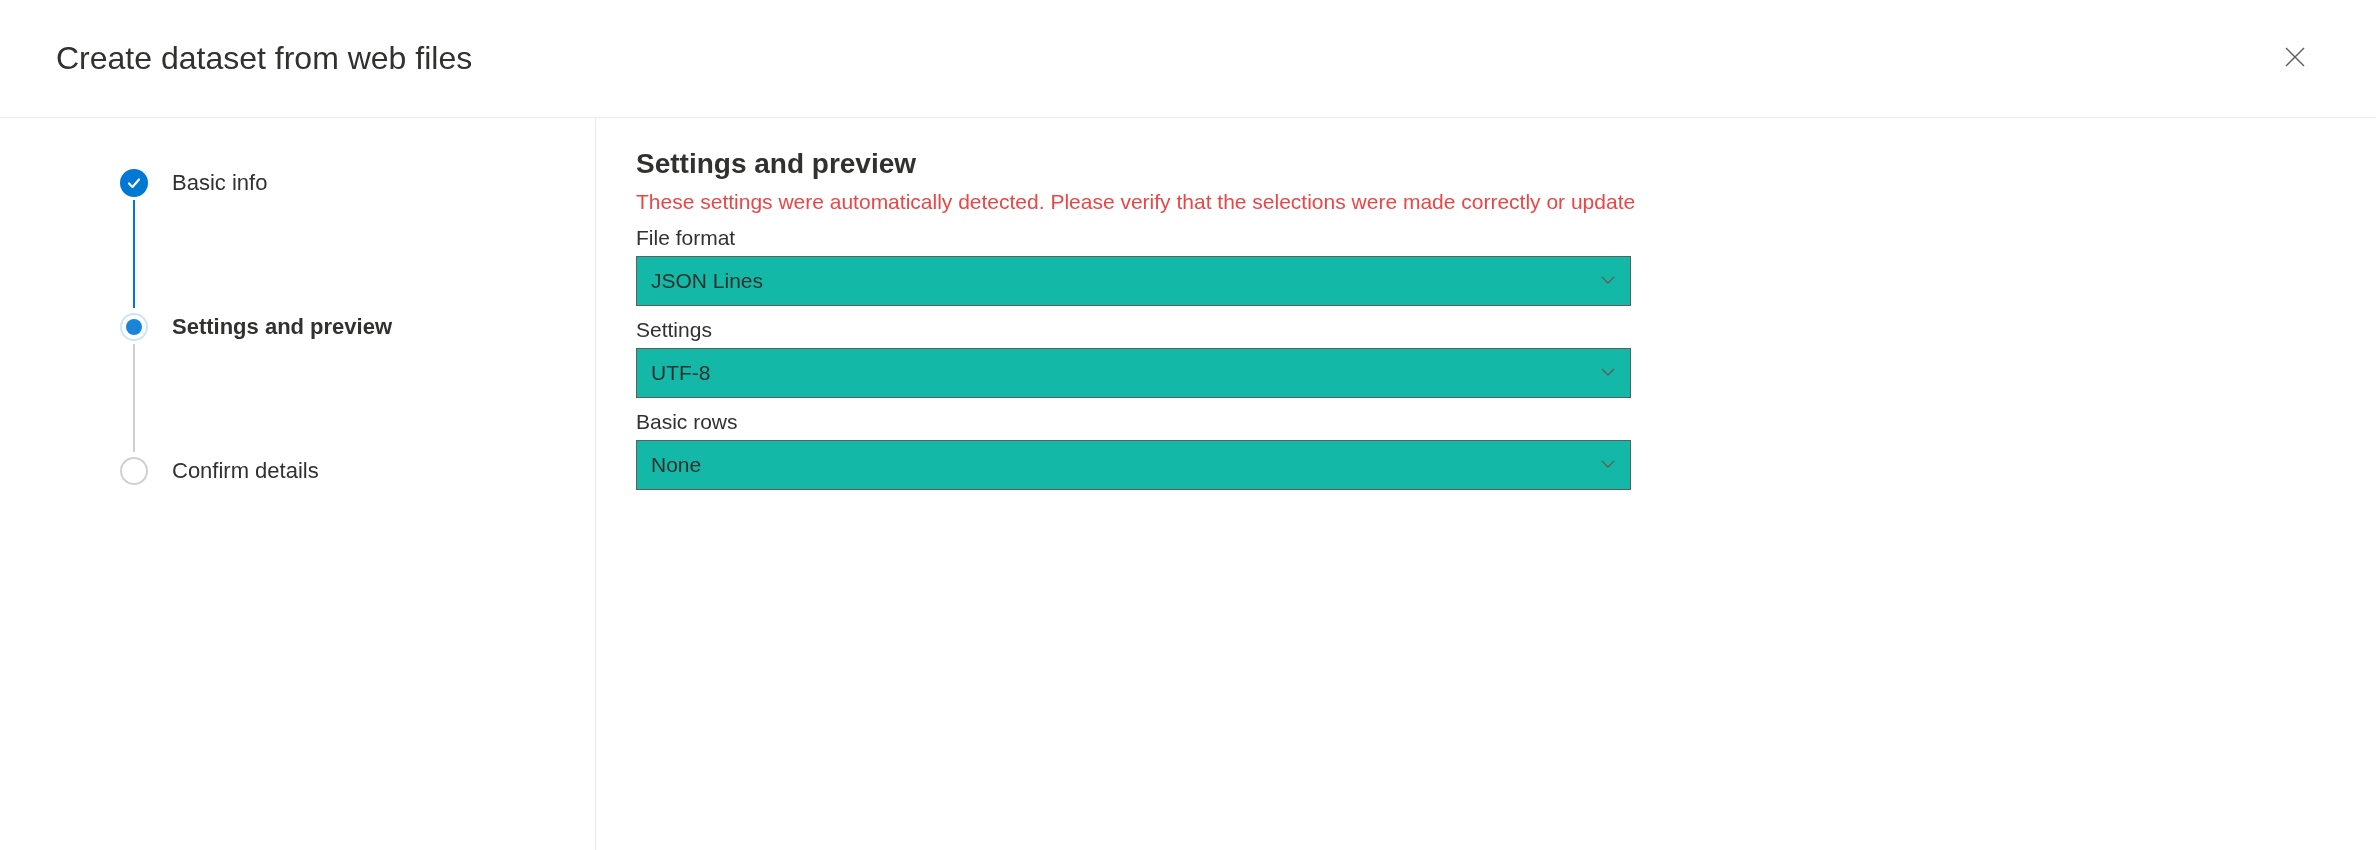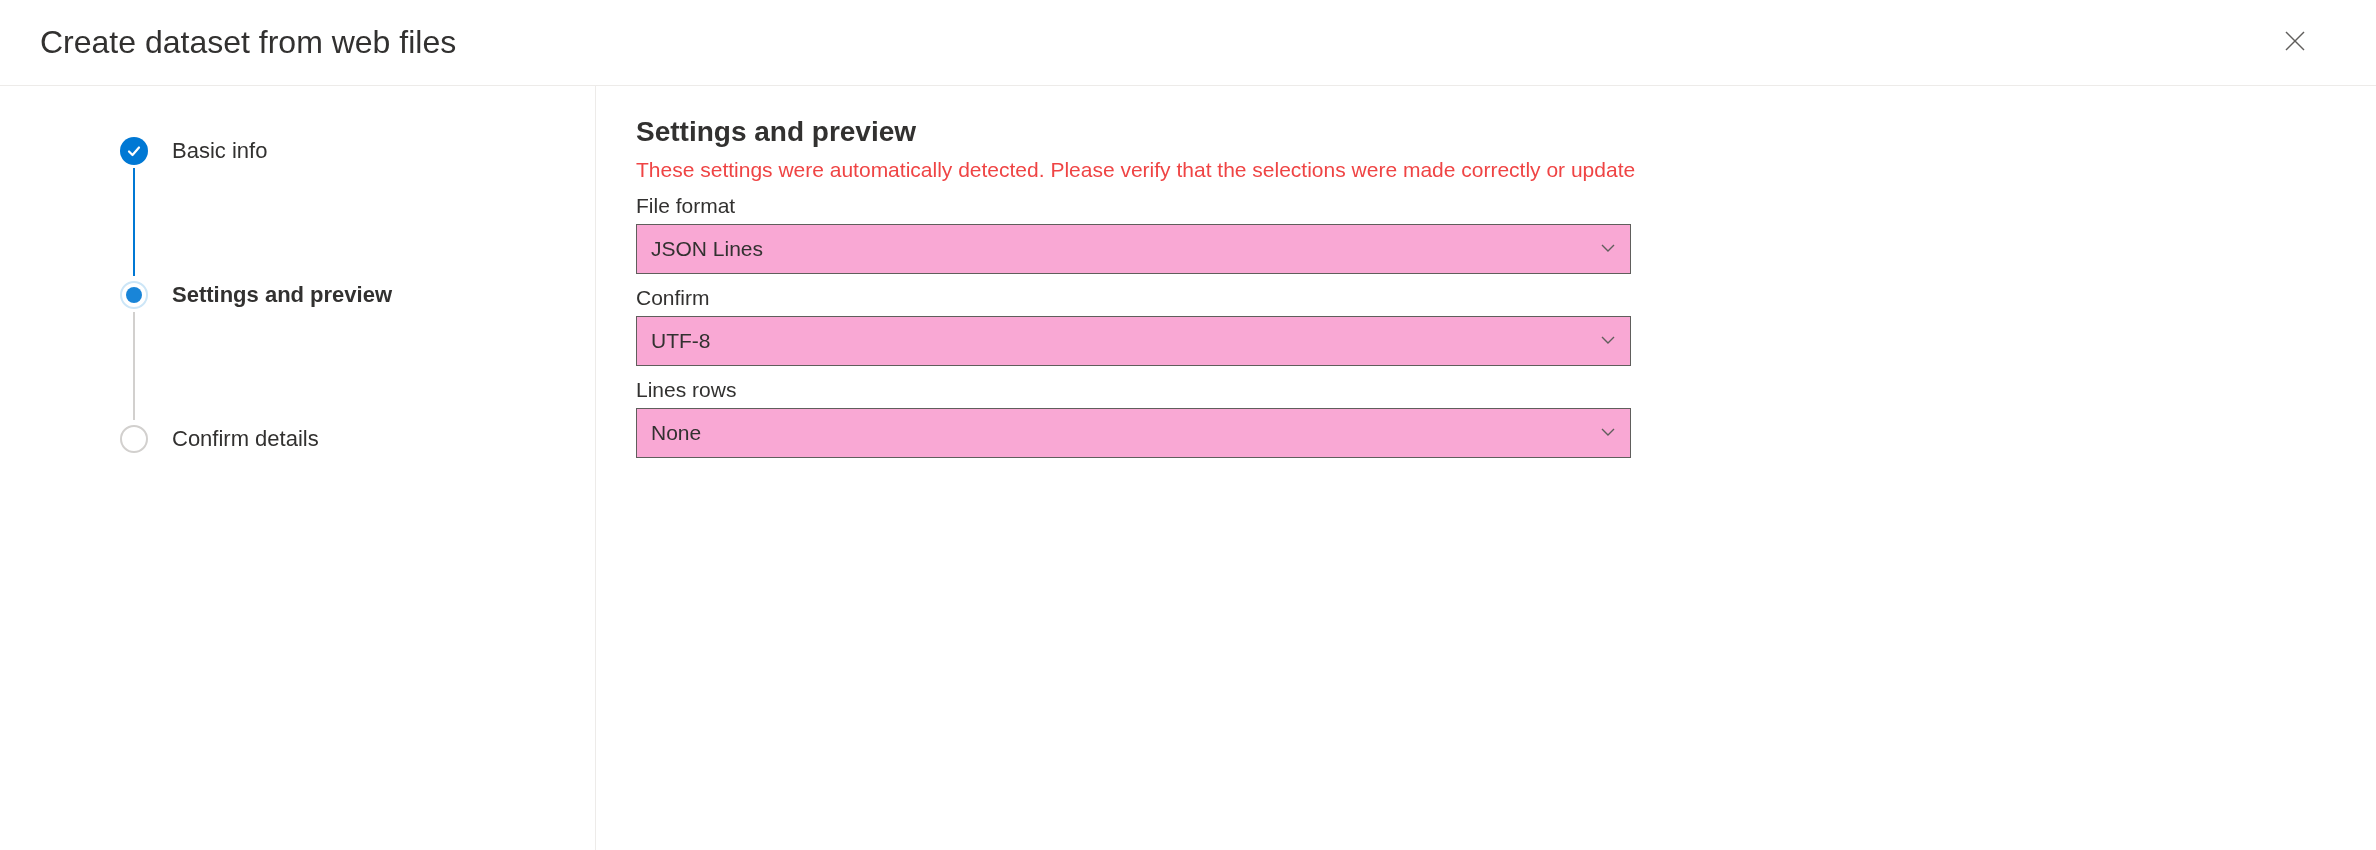--- a/index.html
+++ b/index.html
@@ -13,21 +13,21 @@
   .header {
     padding: 24px 40px 24px 40px;
     border-bottom: 1px solid #edebe9;
     display: flex;
     align-items: center;
     justify-content: space-between;
   }
   .header h1 {
     font-size: 32px;
     font-weight: 400;
-    margin: 0;
+    margin: 16px;
     color: #323130;
   }
   .close-btn {
     font-size: 26px;
     color: #605e5c;
     cursor: pointer;
     margin-right: 30px;
     line-height: 1;
   }
   .body {
@@ -126,21 +126,21 @@
     margin-bottom: 6px;
   }
   .dropdown {
     width: 995px;
     height: 50px;
     border: 1px solid #605e5c;
     display: flex;
     align-items: center;
     justify-content: space-between;
     padding: 0 14px 0 14px;
-    background: #f9a8d4;
+    background: #14b8a6;
     font-size: 21px;
     cursor: pointer;
   }
   .dropdown.focused {
     border: 2px solid #0078d4;
     padding: 0 13px 0 13px;
   }
   .chevron {
     color: #605e5c;
   }
@@ -196,32 +196,32 @@
       <label class="form-label">File format</label>
       <div class="dropdown">
         <span>JSON Lines</span>
         <span class="chevron"><svg width="16" height="16" viewBox="0 0 16 16">
               <path d="M2 5 L8 11 L14 5" stroke="#605e5c" stroke-width="1.4" fill="none"></path>
             </svg></span>
       </div>
     </div>
 
     <div class="form-group">
-      <label class="form-label">Confirm</label>
+      <label class="form-label">Settings</label>
       <div class="dropdown">
         <span>UTF-8</span>
         <span class="chevron"><svg width="16" height="16" viewBox="0 0 16 16">
               <path d="M2 5 L8 11 L14 5" stroke="#605e5c" stroke-width="1.4" fill="none"></path>
             </svg></span>
       </div>
     </div>
 
 
     <div class="form-group">
-      <label class="form-label">Lines rows</label>
+      <label class="form-label">Basic rows</label>
       <div class="dropdown">
         <span>None</span>
         <span class="chevron"><svg width="16" height="16" viewBox="0 0 16 16">
               <path d="M2 5 L8 11 L14 5" stroke="#605e5c" stroke-width="1.4" fill="none"></path>
             </svg></span>
       </div>
     </div>
 
   </div>
 </div>

